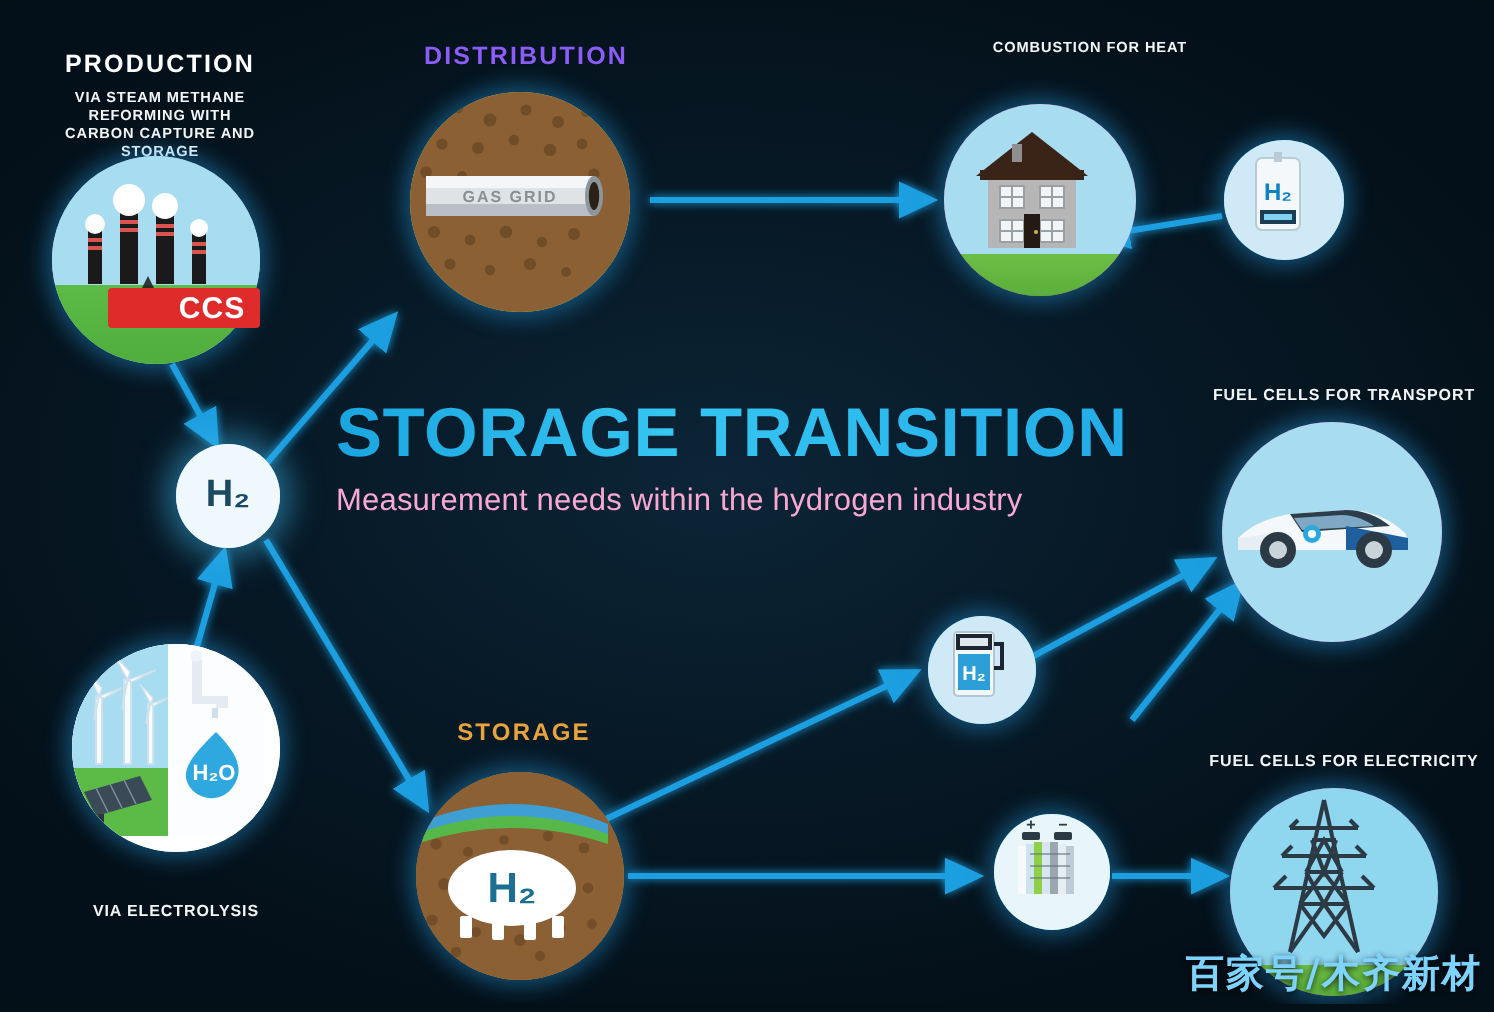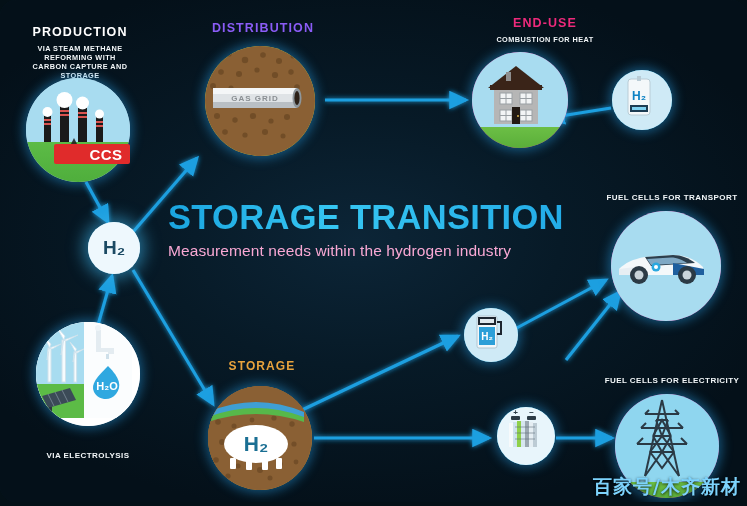--- a/index.html
+++ b/index.html
@@ -139,21 +139,20 @@
           <rect x="8" y="56" width="84" height="6" fill="#b9bfc4"></rect>
           <ellipse cx="92" cy="52" rx="4.5" ry="10" fill="#8d969c"></ellipse>
           <ellipse cx="92" cy="52" rx="2.6" ry="7" fill="#2c2118"></ellipse>
         </g>
         <text x="50" y="55" font-family="Liberation Sans, sans-serif" font-size="8" font-weight="bold" fill="#8a8f93" text-anchor="middle" letter-spacing="1">GAS GRID</text>
       </svg>
     </div>
   </div>
 
   <div class="cap" style="left:455px;top:16px;width:180px;">
-    <div class="t1" style="color:#ee2a7b;">END-USE</div>
     <div class="t2">COMBUSTION FOR HEAT</div>
   </div>
 
   <div class="node glow" style="left:472px;top:52px;width:96px;height:96px;background:#e0309a;padding:4px;">
     <div class="inner" style="background:linear-gradient(#a8dcf0 0%,#a8dcf0 78%,#6cbf45 78%,#5aae3a 100%);">
       <svg viewBox="0 0 88 88" width="88" height="88">
         <rect x="22" y="34" width="44" height="38" fill="#b6b6b6"></rect>
         <path d="M16 36 L44 14 L72 36 z" fill="#3a2418"></path>
         <rect x="18" y="33" width="52" height="5" fill="#3a2418"></rect>
         <rect x="34" y="20" width="5" height="9" fill="#8f8f8f"></rect>

